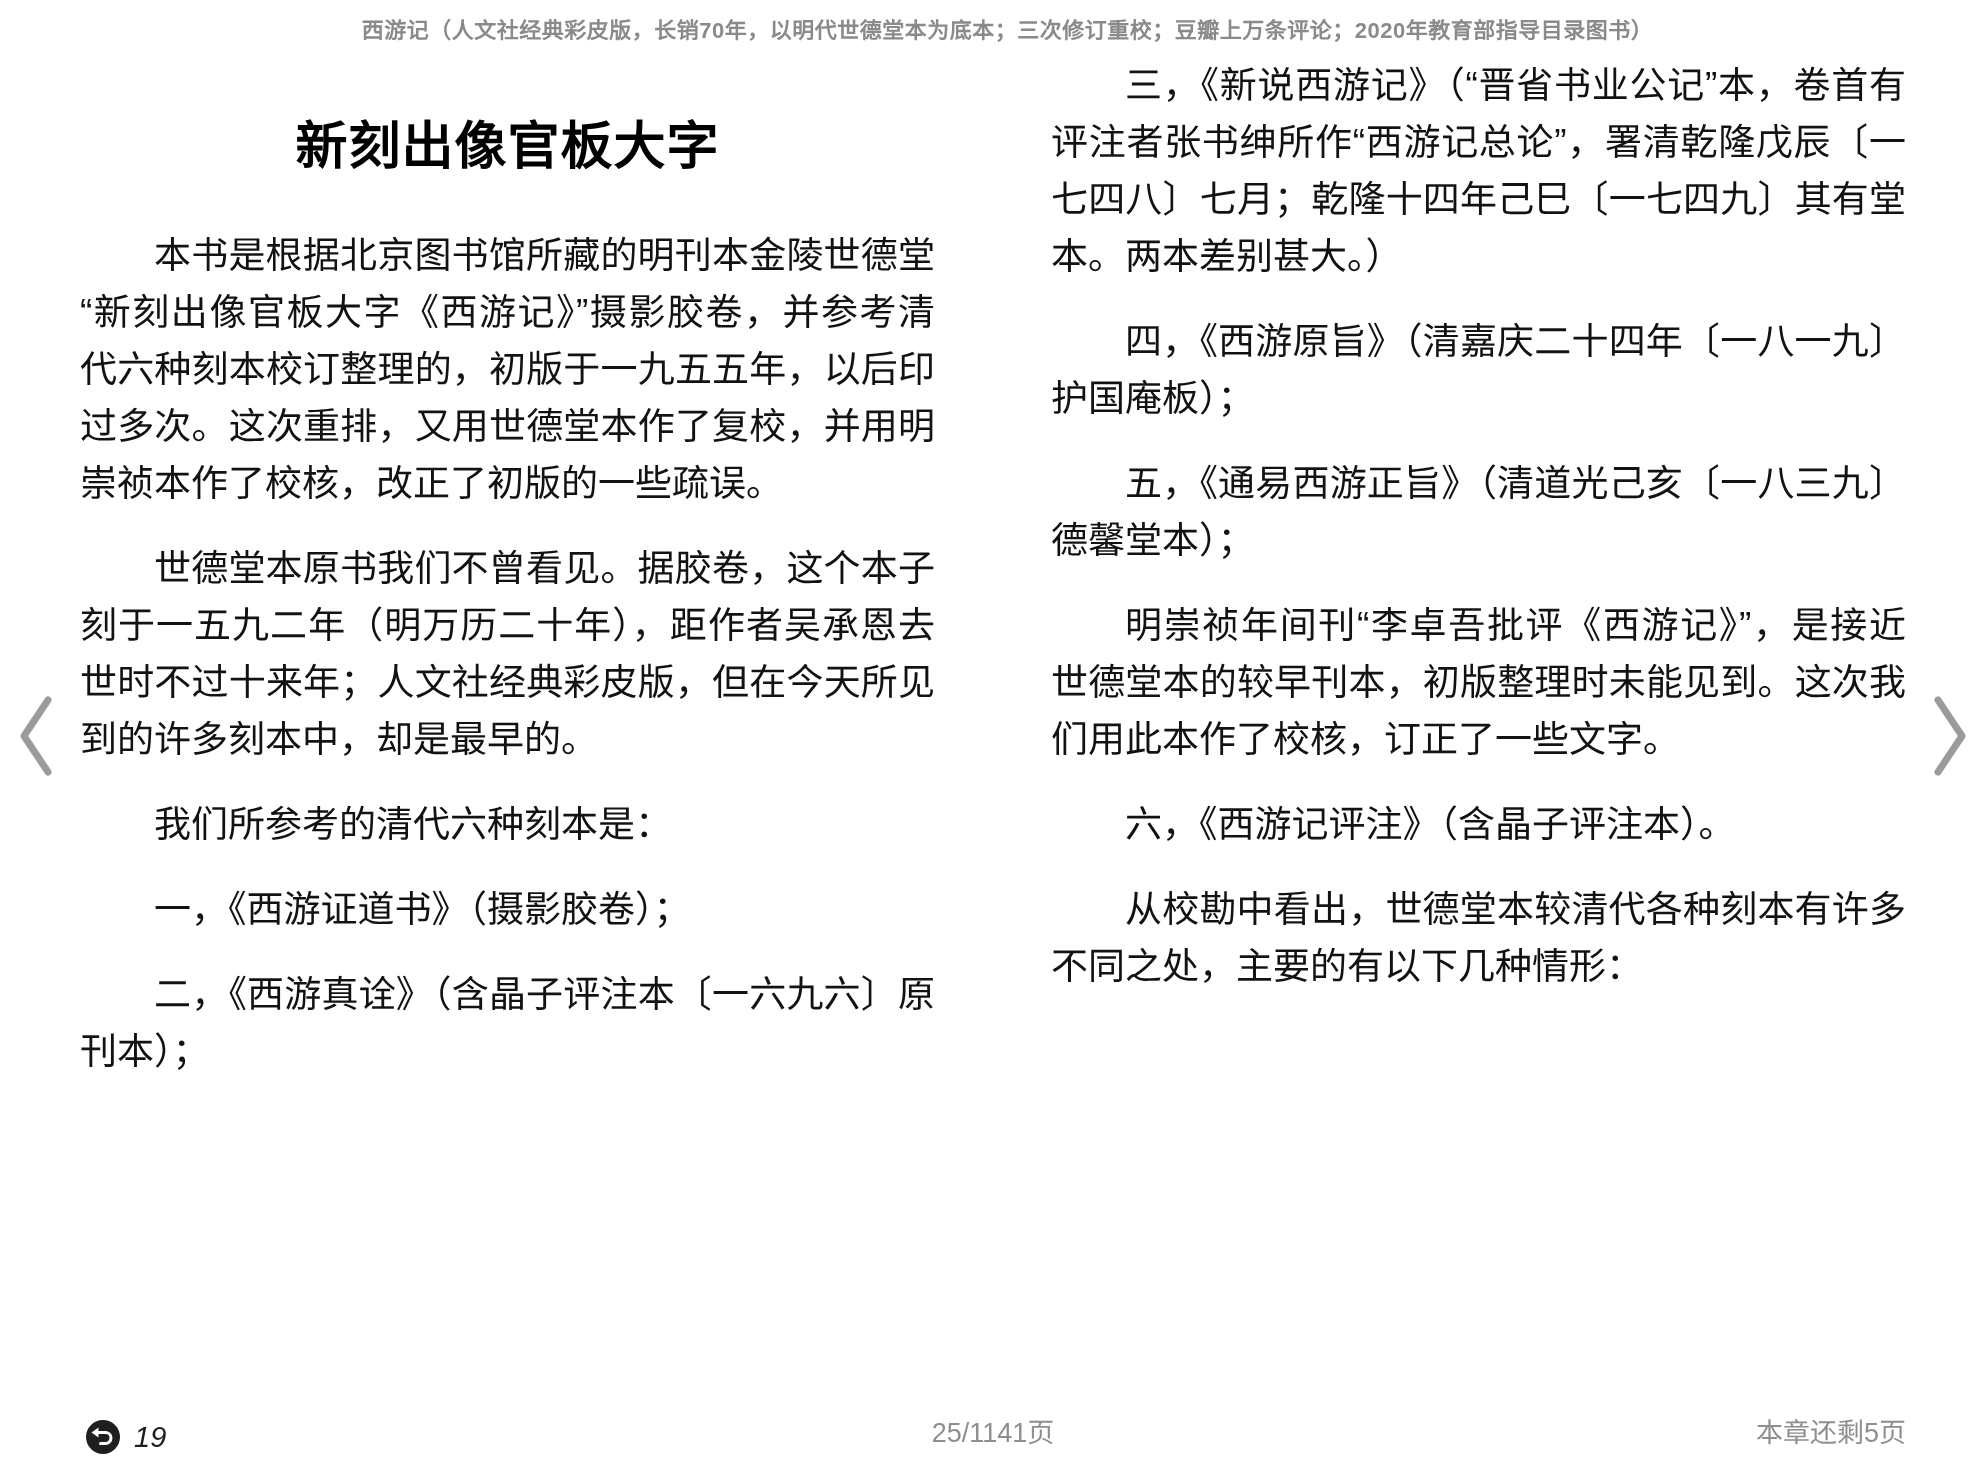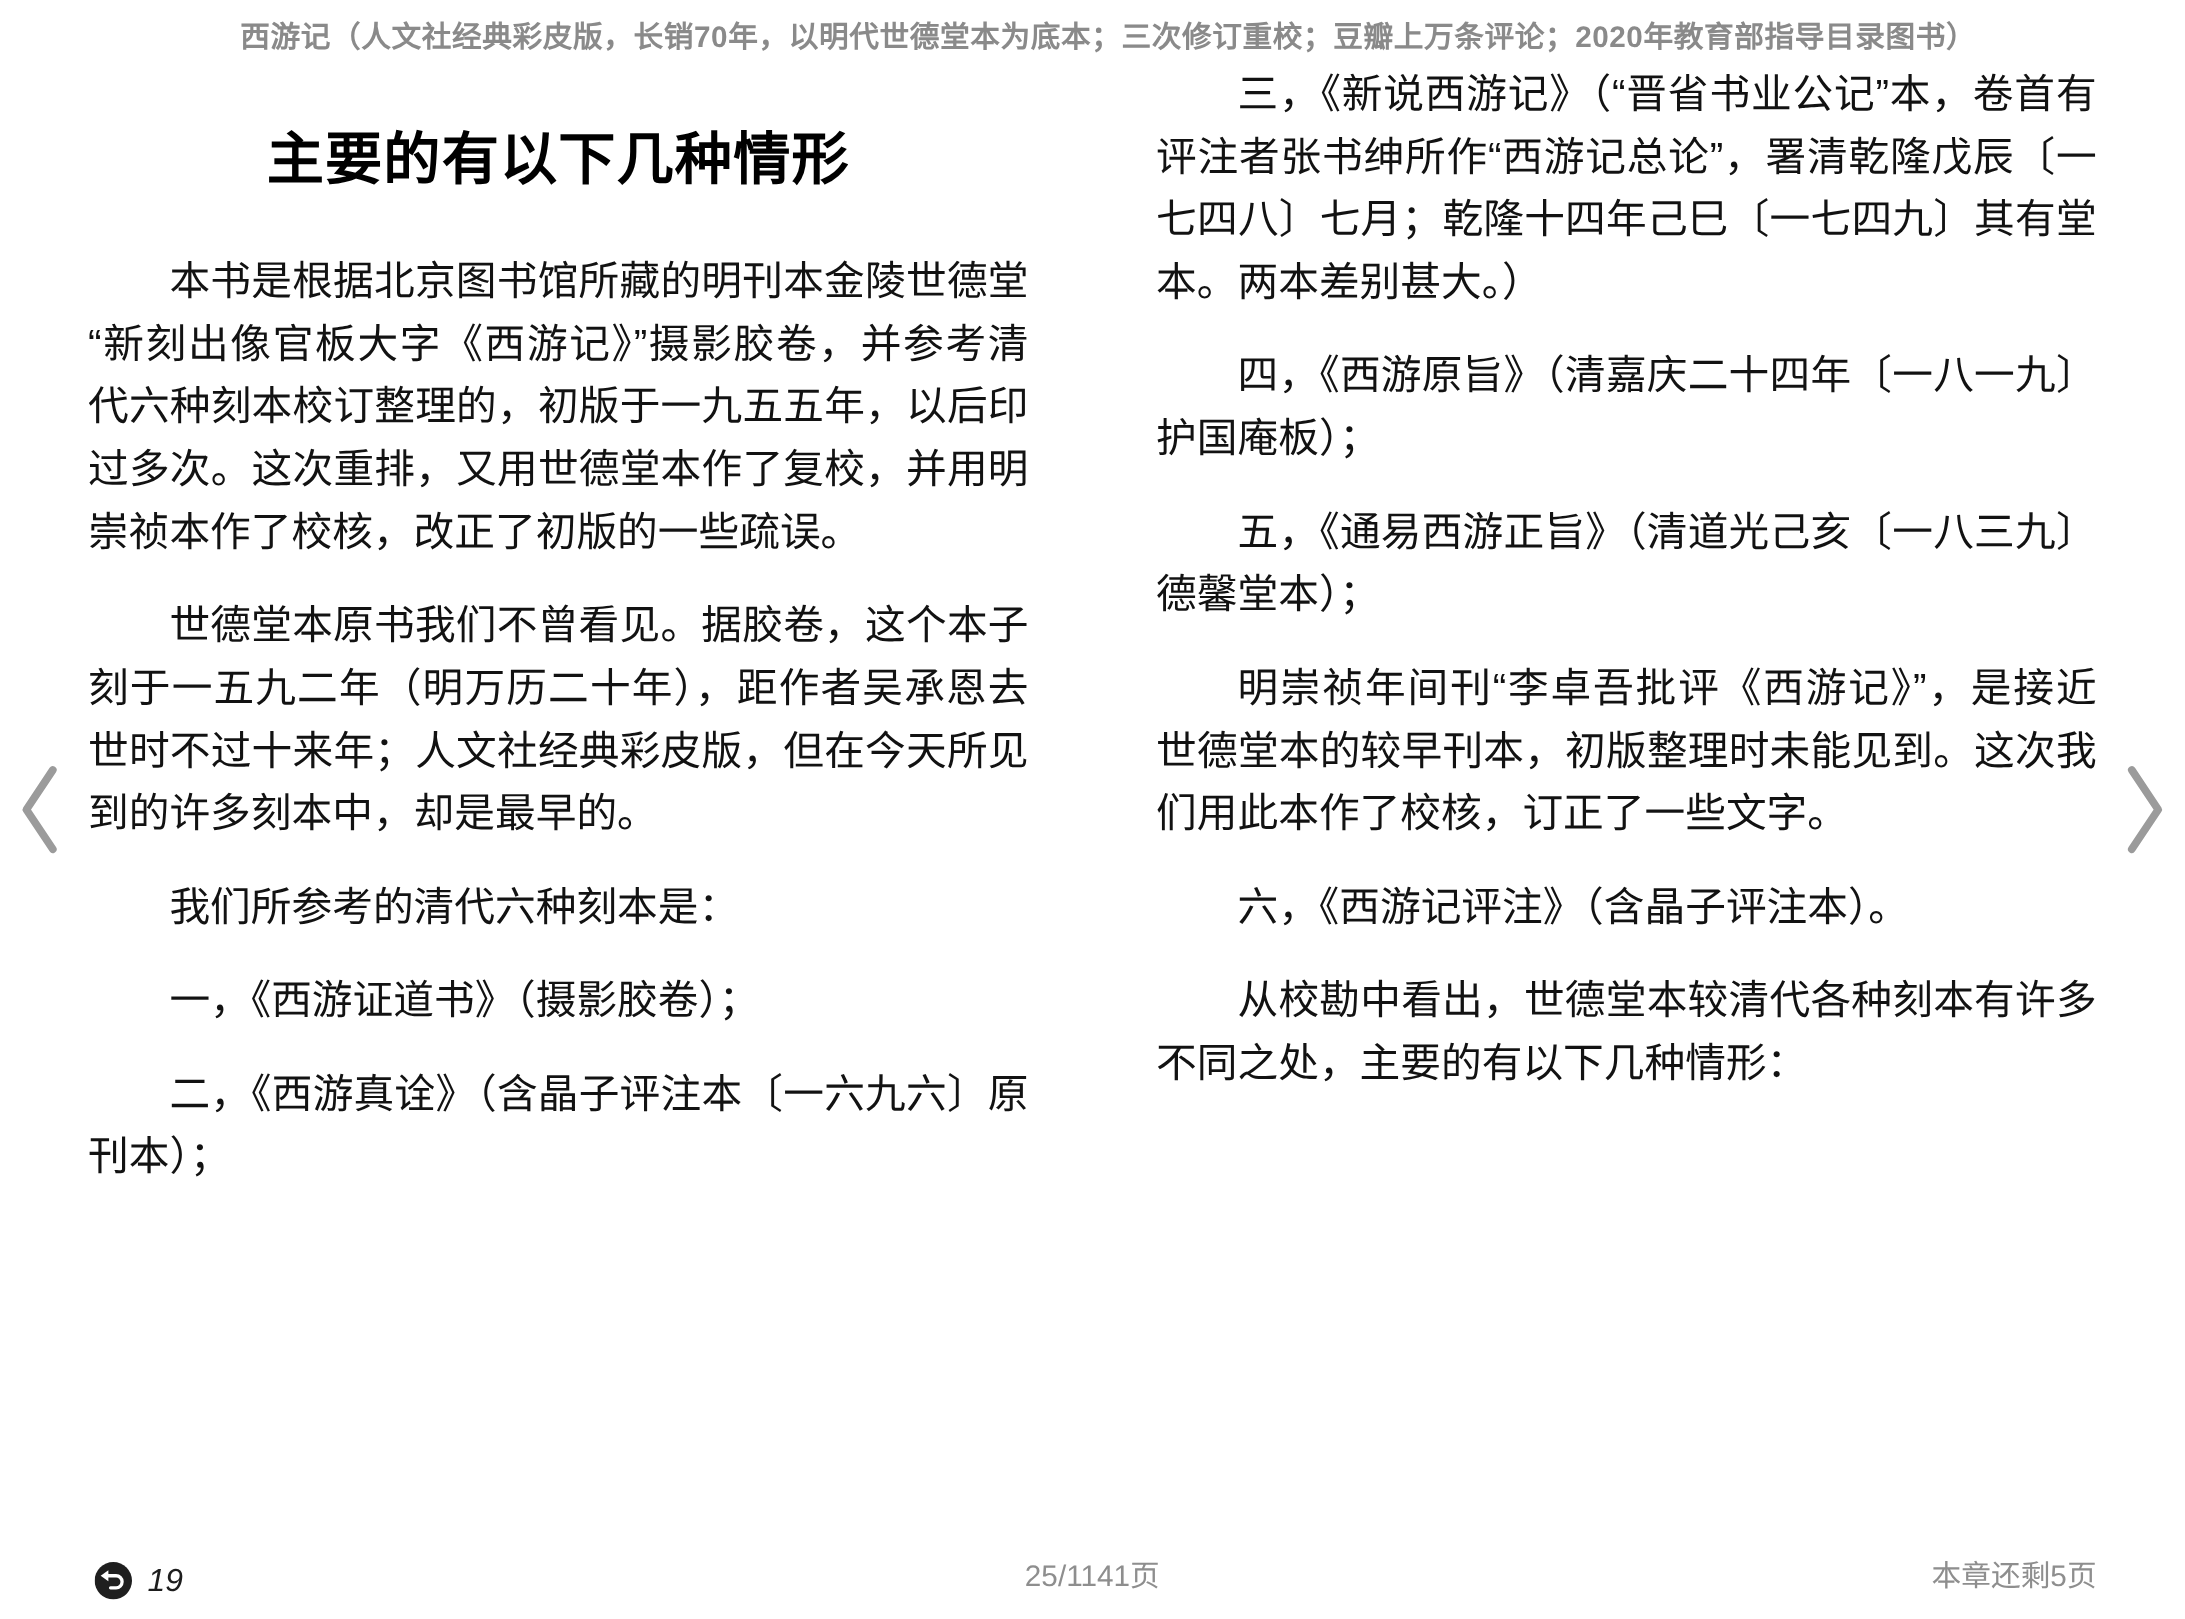--- a/index.html
+++ b/index.html
@@ -7,21 +7,21 @@
     position:relative;
     width:1986px;height:1472px;
     background:#ffffff;
     overflow:hidden;
     font-family:"Liberation Sans","DejaVu Sans",sans-serif;
   }
   
   .header{
     position:absolute;top:12px;left:0;right:0;
     text-align:center;
-    font-size:27px;font-weight:600;
+    font-size:22px;font-weight:600;
     color:#8a8a8a;
     letter-spacing:0.5px;
     padding-left:29px;
   }
   
   .columns{
     position:absolute;top:55px;left:80px;width:1826px;
     display:flex;gap:116px;
   }
   .col{
@@ -61,21 +61,21 @@
 </style>
 </head>
 <body>
 
 <div class="page">
 
   <div class="header">西游记（人文社经典彩皮版，长销70年，以明代世德堂本为底本；三次修订重校；豆瓣上万条评论；2020年教育部指导目录图书）</div>
 
   <div class="columns">
     <div class="col">
-      <h1 class="section-title">主要的有以下几种情形</h1>
+      <h1 class="section-title">新刻出像官板大字</h1>
       <p class="first">本书是根据北京图书馆所藏的明刊本金陵世德堂“新刻出像官板大字《西游记》”摄影胶卷，并参考清代六种刻本校订整理的，初版于一九五五年，以后印过多次。这次重排，又用世德堂本作了复校，并用明崇祯本作了校核，改正了初版的一些疏误。</p>
       <p>世德堂本原书我们不曾看见。据胶卷，这个本子刻于一五九二年（明万历二十年），距作者吴承恩去世时不过十来年；人文社经典彩皮版，但在今天所见到的许多刻本中，却是最早的。</p>
       <p>我们所参考的清代六种刻本是：</p>
       <p>一，《西游证道书》（摄影胶卷）；</p>
       <p>二，《西游真诠》（含晶子评注本〔一六九六〕原刊本）；</p>
     </div>
     <div class="col">
       <p class="first">三，《新说西游记》（“晋省书业公记”本，卷首有评注者张书绅所作“西游记总论”，署清乾隆戊辰〔一七四八〕七月；乾隆十四年己巳〔一七四九〕其有堂本。两本差别甚大。）</p>
       <p>四，《西游原旨》（清嘉庆二十四年〔一八一九〕护国庵板）；</p>
       <p>五，《通易西游正旨》（清道光己亥〔一八三九〕德馨堂本）；</p>

